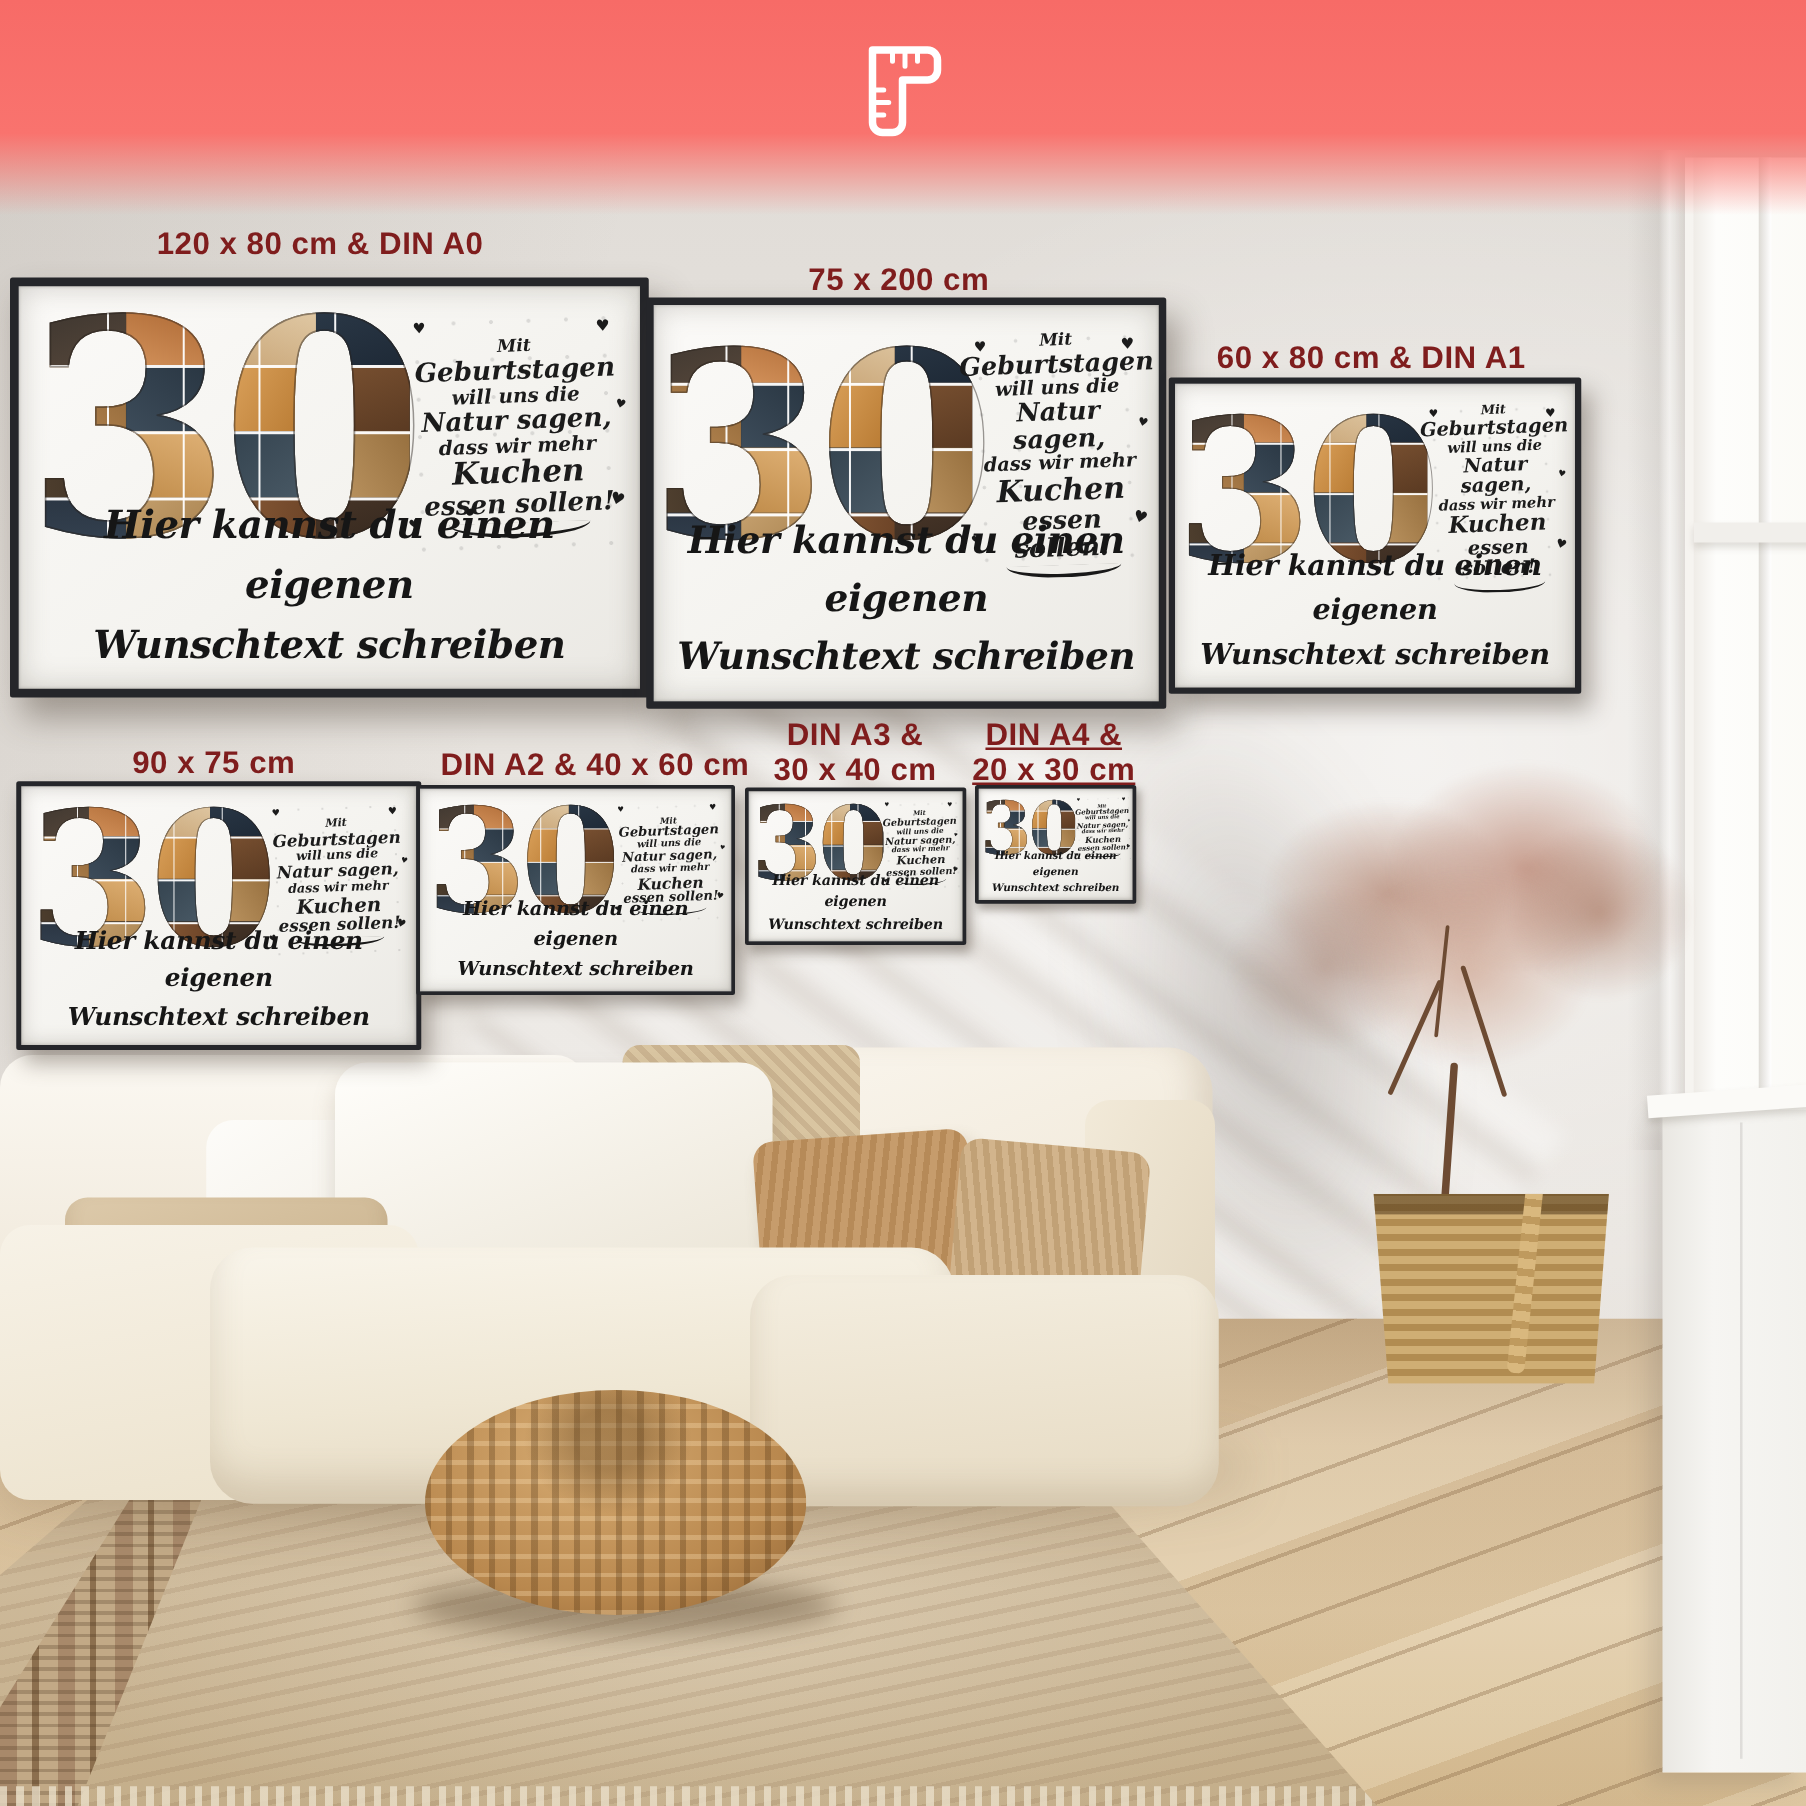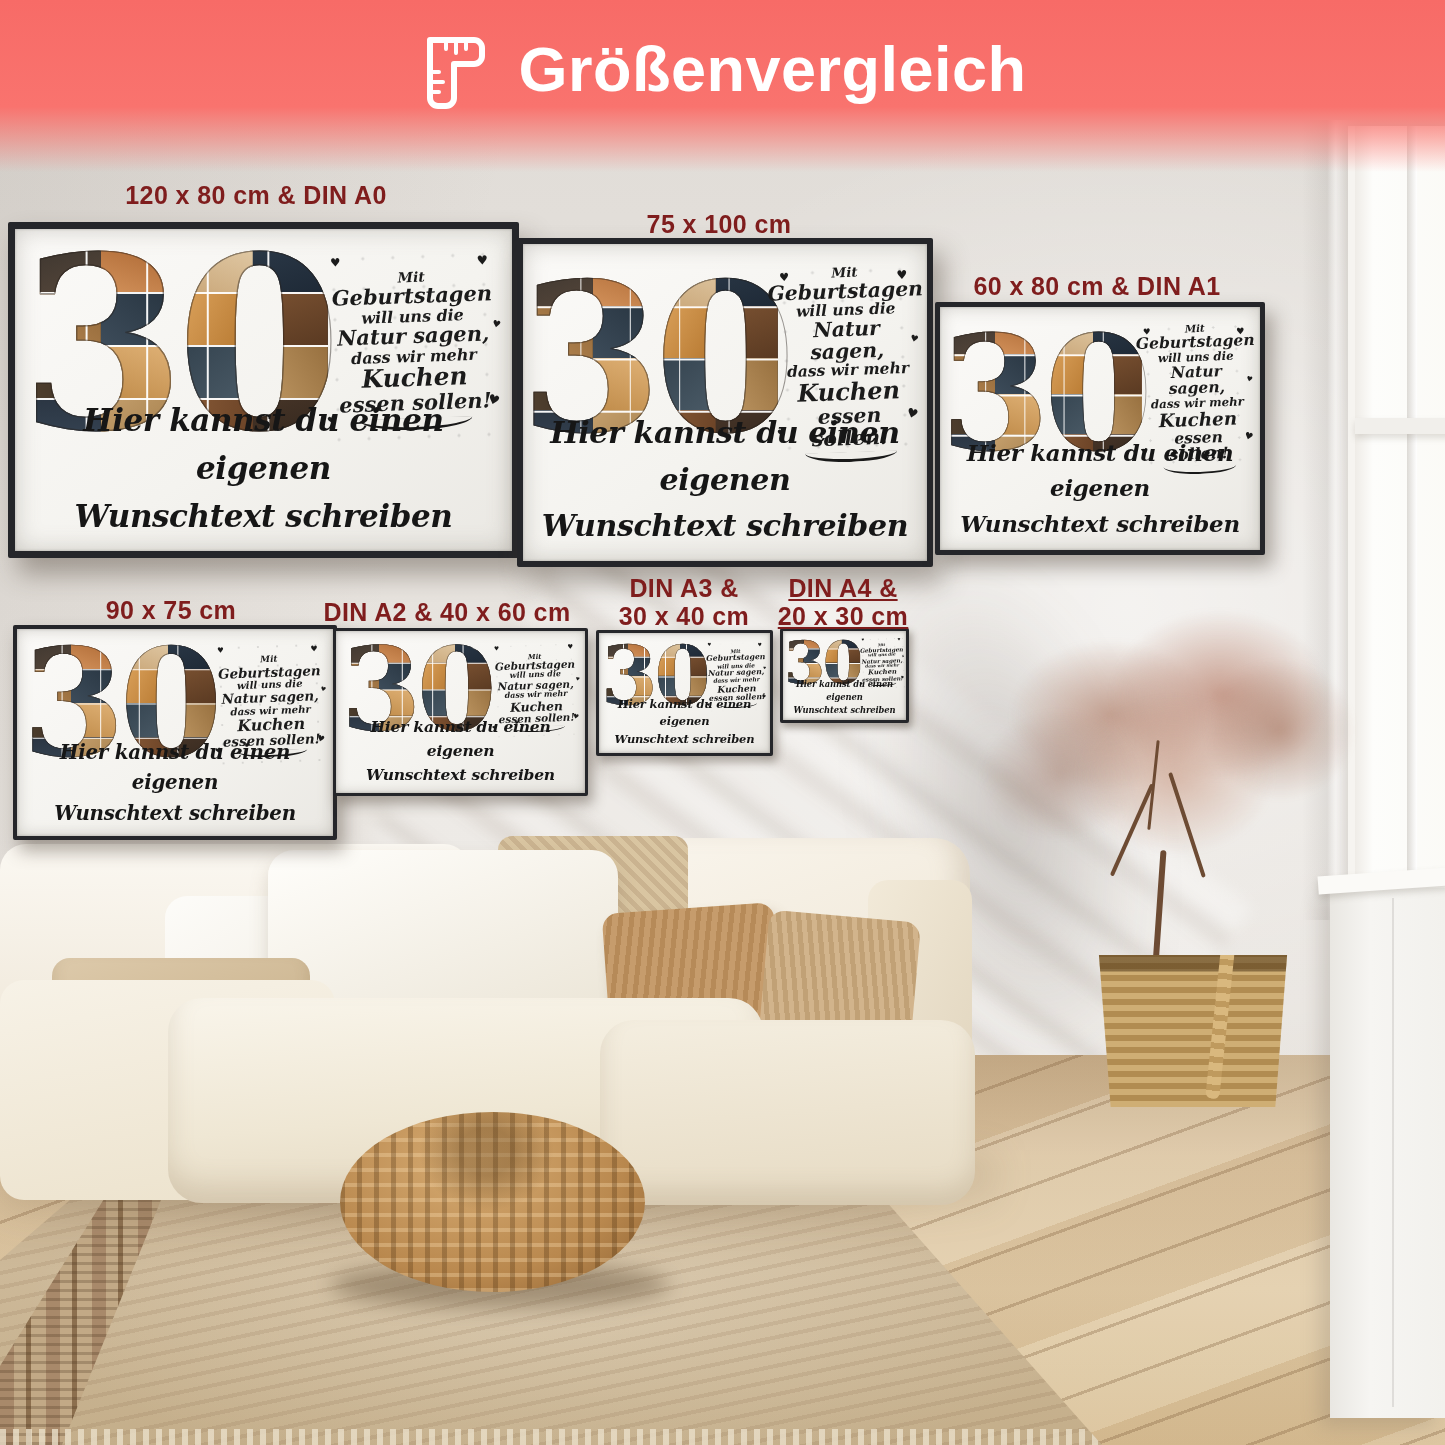--- a/index.html
+++ b/index.html
@@ -298,21 +298,21 @@
             <span class="heart h3">♥</span>
             <span class="heart h4">♥</span>
             <span class="heart h5">♥</span>
           </div>
       <div class="wish">
             <div>Hier kannst du einen eigenen</div>
             <div>Wunschtext schreiben</div>
           </div>
     </div>
   </figure>
-<div class="plabel" style="left: 719px; top: 210px;">75 x 100 cm</div>
+<div class="plabel" style="left: 719px; top: 210px;">75 x 200 cm</div>
   <figure class="poster" style="left: 935px; top: 302px; width: 320px; height: 243px; --s: 0.74; --ns: 0.66;">
     <div class="mat">
       <div class="num">30</div>
       <div class="quote">
             <div class="q-s">Mit</div>
             <div class="q-l">Geburtstagen</div>
             <div class="q-m">will uns die</div>
             <div class="q-l">Natur sagen,</div>
             <div class="q-m">dass wir mehr</div>
             <div class="q-xl">Kuchen</div>
@@ -373,21 +373,21 @@
             <span class="heart h3">♥</span>
             <span class="heart h4">♥</span>
             <span class="heart h5">♥</span>
           </div>
       <div class="wish">
             <div>Hier kannst du einen eigenen</div>
             <div>Wunschtext schreiben</div>
           </div>
     </div>
   </figure>
-<div class="plabel" style="left: 447px; top: 598px;">DIN A2 &amp; 40 x 60 cm</div>
+<div class="plabel" style="left: 476px; top: 598px;">DIN A2 &amp; 40 x 60 cm</div>
   <figure class="poster" style="left: 596px; top: 630px; width: 171px; height: 120px; --s: 0.37; --ns: 0.34;">
     <div class="mat">
       <div class="num">30</div>
       <div class="quote">
             <div class="q-s">Mit</div>
             <div class="q-l">Geburtstagen</div>
             <div class="q-m">will uns die</div>
             <div class="q-l">Natur sagen,</div>
             <div class="q-m">dass wir mehr</div>
             <div class="q-xl">Kuchen</div>
@@ -435,16 +435,15 @@
 20 x 30 cm</div>
     </div>
 
   <header class="banner">
     <div class="banner-inner">
       <svg width="74" height="86" viewBox="0 0 74 86">
         <path d="M12 14 h44 a8 8 0 0 1 8 8 v8 a8 8 0 0 1 -8 8 h-20 v34 a8 8 0 0 1 -8 8 h-8 a8 8 0 0 1 -8 -8 z" fill="none" stroke="#ffffff" stroke-width="6" stroke-linejoin="round"></path>
         <path d="M28 15 v8 M38 15 v12 M48 15 v8" stroke="#ffffff" stroke-width="4" stroke-linecap="round" fill="none"></path>
         <path d="M13 46 h8 M13 56 h12 M13 66 h8" stroke="#ffffff" stroke-width="4" stroke-linecap="round" fill="none"></path>
       </svg>
-      <h1>Größenvergleich</h1>
     </div>
   </header>
 </div>
 
 </body></html>

